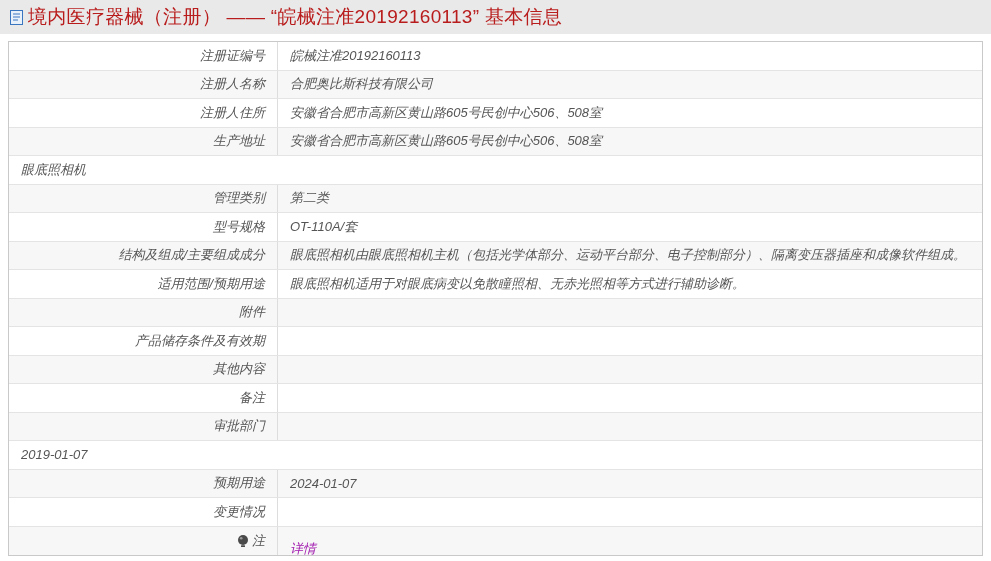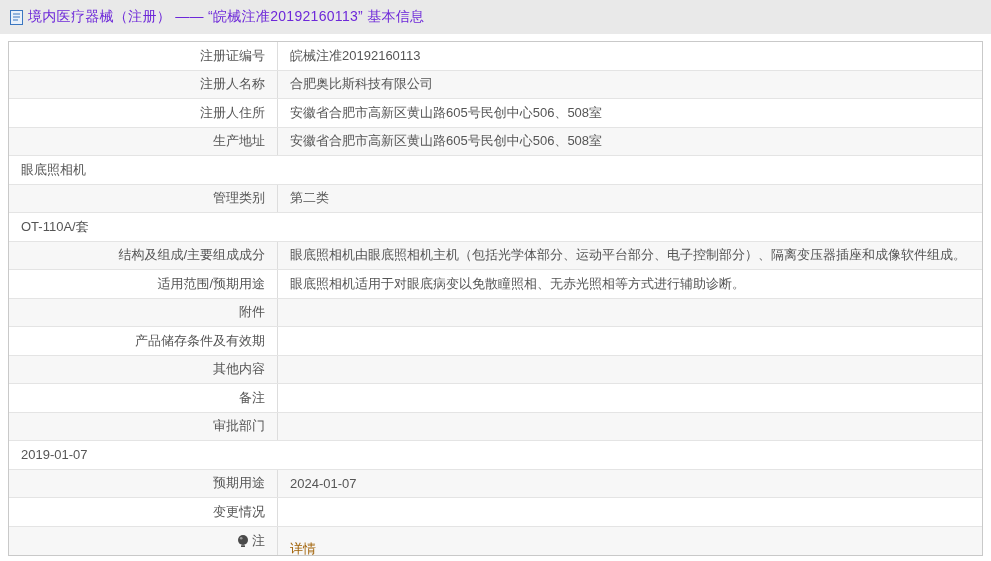--- a/index.html
+++ b/index.html
@@ -7,34 +7,35 @@
   body { font-family: "Liberation Sans", "DejaVu Sans", sans-serif; color: #555; }
 
   .header-bar {
     height: 34px;
     background: #e9e9e9;
     display: flex;
     align-items: center;
     padding: 0 10px;
   }
   .doc-icon { display: inline-flex; margin-right: 5px; margin-top: 1px; }
-  .page-title { color: #6d28d9; font-size: 14px; letter-spacing: 0.3px; }
+  .page-title { color: #b91c1c; font-size: 19px; letter-spacing: 0.3px; }
 
   .reg-table {
     margin: 7px 8px 0 8px;
     width: 975px;
     border: 1px solid #c9c9c9;
     background: #fff;
   }
   .row {
     display: flex;
     height: 28.5px;
     align-items: stretch;
     border-bottom: 1px solid #e4e4e4;
     background: #fff;
+    font-style: italic;
   }
   .row:nth-child(even) { background: #f7f7f7; }
   .row:last-child { border-bottom: none; }
   .cell-label {
     width: 269px;
     padding-right: 12px;
     border-right: 1px solid #ddd;
     font-size: 13px;
     color: #555;
     display: flex;
@@ -46,21 +47,21 @@
   .cell-value {
     flex: 1;
     padding-left: 12px;
     font-size: 13px;
     color: #555;
     display: flex;
     align-items: center;
     white-space: nowrap;
     overflow: hidden;
   }
-  a.detail-link { color: #a16207; text-decoration: none; font-size: 13px; cursor: pointer; margin-top: 16px; }
+  a.detail-link { color: #a21caf; text-decoration: none; font-size: 13px; cursor: pointer; margin-top: 16px; }
   .bulb-icon-wrap { display: inline-flex; align-items: center; }
 </style>
 </head>
 <body>
 
 <div class="header-bar">
   <span class="doc-icon">
     <svg width="13" height="15" viewBox="0 0 13 15">
       <rect x="0.5" y="0.5" width="12" height="14" fill="#e8f0fa" stroke="#3a76c0" stroke-width="1"></rect>
       <line x1="3" y1="4" x2="10" y2="4" stroke="#3a76c0" stroke-width="1"></line>
@@ -89,20 +90,21 @@
     <div class="cell-value">安徽省合肥市高新区黄山路605号民创中心506、508室</div>
   </div>
   <div class="row">
     <div class="cell-value">眼底照相机</div>
   </div>
   <div class="row">
     <div class="cell-label">管理类别</div>
     <div class="cell-value">第二类</div>
   </div>
   <div class="row">
+    <div class="cell-label">型号规格</div>
     <div class="cell-value">OT-110A/套</div>
   </div>
   <div class="row">
     <div class="cell-label">结构及组成/主要组成成分</div>
     <div class="cell-value">眼底照相机由眼底照相机主机（包括光学体部分、运动平台部分、电子控制部分）、隔离变压器插座和成像软件组成。</div>
   </div>
   <div class="row">
     <div class="cell-label">适用范围/预期用途</div>
     <div class="cell-value">眼底照相机适用于对眼底病变以免散瞳照相、无赤光照相等方式进行辅助诊断。</div>
   </div>

